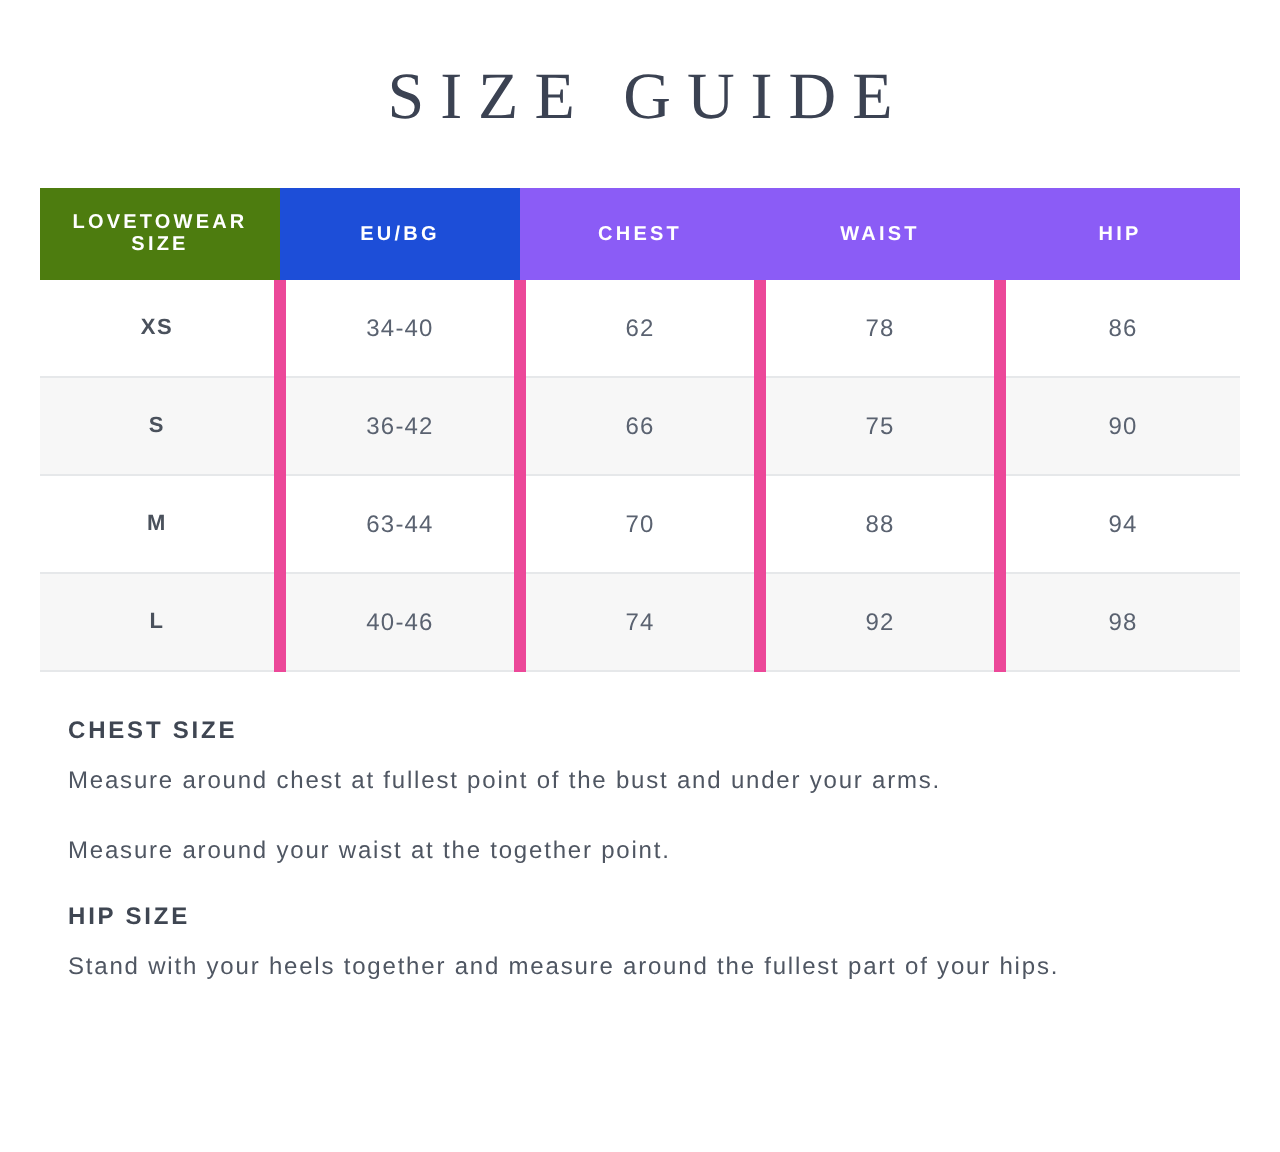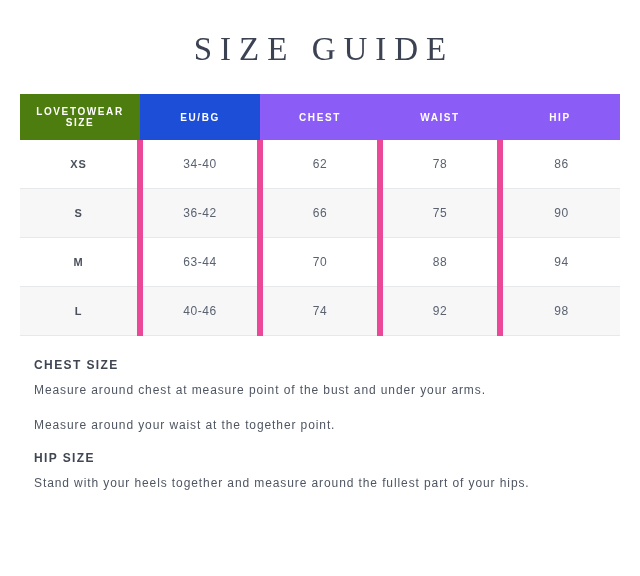--- a/index.html
+++ b/index.html
@@ -153,21 +153,21 @@
           <td>92</td>
           <td>98</td>
         </tr>
       </tbody>
     </table>
   </div>
 
   <div class="notes">
     <div class="note-block">
       <div class="note-head">CHEST SIZE</div>
-      <div class="note-body">Measure around chest at measure point of the bust and under your arms.</div>
+      <div class="note-body">Measure around chest at fullest point of the bust and under your arms.</div>
     </div>
     <div class="note-block">
       <div class="note-body">Measure around your waist at the together point.</div>
     </div>
     <div class="note-block">
       <div class="note-head">HIP SIZE</div>
       <div class="note-body">Stand with your heels together and measure around the fullest part of your hips.</div>
     </div>
   </div>
 

